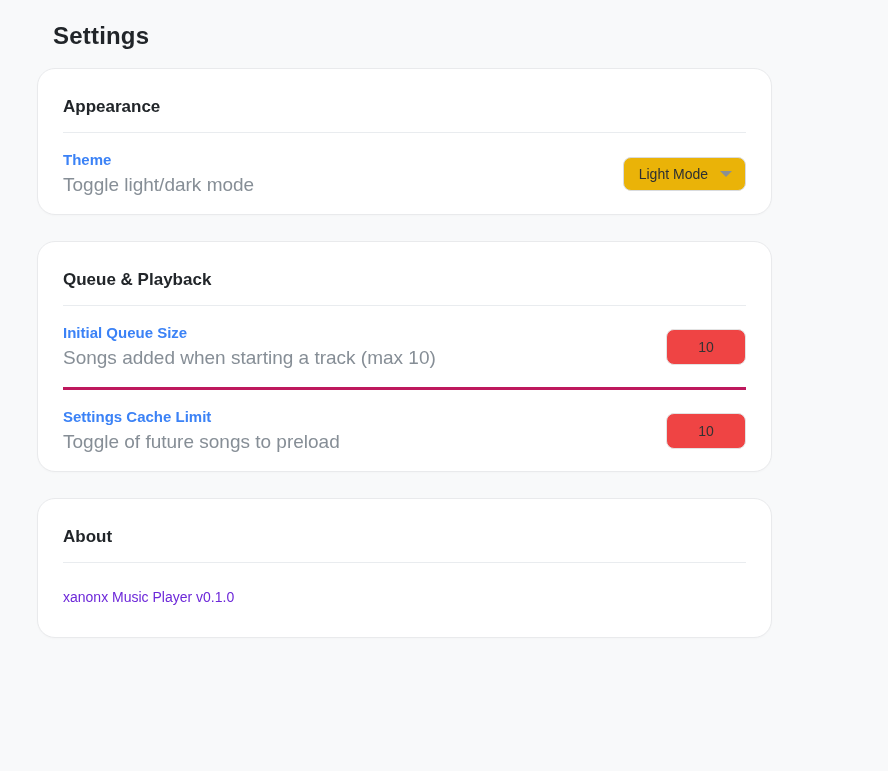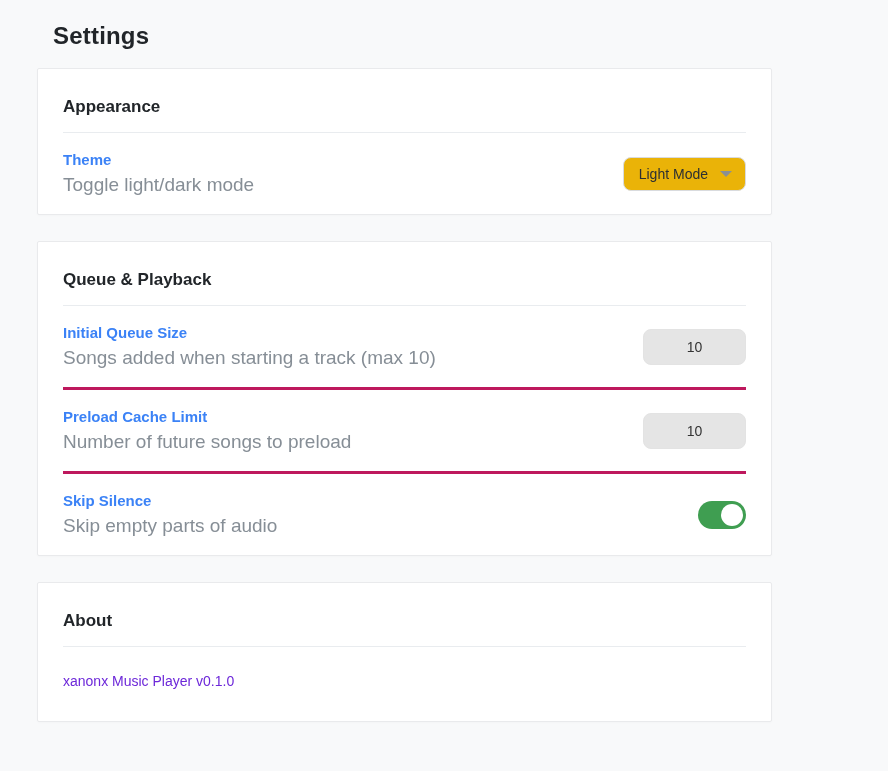--- a/index.html
+++ b/index.html
@@ -18,21 +18,21 @@
   .page-title {
     font-size: 24px;
     font-weight: 700;
     color: #212529;
     margin: 2px 0 18px 16px;
     letter-spacing: 0.2px;
   }
   .card {
     background: #ffffff;
     border: 1px solid #e9eaec;
-    border-radius: 2px;
+    border-radius: 18px;
     padding: 0 25px;
     margin-bottom: 26px;
     box-shadow: 0 1px 2px rgba(0,0,0,0.02);
   }
   .card-title {
     font-size: 17px;
     font-weight: 600;
     color: #212529;
     padding: 28px 0 15px 0;
     border-bottom: 1px solid #e9ecef;
@@ -71,23 +71,23 @@
     user-select: none;
   }
   .select-arrow {
     width: 0; height: 0;
     border-left: 6px solid transparent;
     border-right: 6px solid transparent;
     border-top: 6px solid #8a8f94;
     display: inline-block;
   }
   .num-input {
-    width: 103px;
+    width: 80px;
     height: 36px;
-    background: #e5e5e5;
+    background: #ef4444;
     border: 1px solid #e3e3e3;
     border-radius: 8px;
     text-align: center;
     font-size: 14px;
     color: #333;
     font-family: "Liberation Sans", sans-serif;
     outline: none;
   }
   .toggle {
     position: relative;
@@ -141,35 +141,26 @@
     <div class="row">
       <div class="row-text">
         <div class="row-label">Initial Queue Size</div>
         <div class="row-desc">Songs added when starting a track (max 10)</div>
       </div>
       <input class="num-input" type="text" value="10" style="">
     </div>
 
     <div class="row">
       <div class="row-text">
-        <div class="row-label">Preload Cache Limit</div>
-        <div class="row-desc">Number of future songs to preload</div>
+        <div class="row-label">Settings Cache Limit</div>
+        <div class="row-desc">Toggle of future songs to preload</div>
       </div>
       <input class="num-input" type="text" value="10" style="">
     </div>
 
-    <div class="row">
-      <div class="row-text">
-        <div class="row-label">Skip Silence</div>
-        <div class="row-desc">Skip empty parts of audio</div>
-      </div>
-      <div class="toggle on" role="switch" style="background: rgb(63, 158, 81);">
-        <div class="knob"></div>
-      </div>
-    </div>
   </section>
 
   <section class="card">
     <h2 class="card-title">About</h2>
     <div class="about-text">xanonx Music Player v0.1.0</div>
   </section>
 
 </div>
 
 </body></html>

